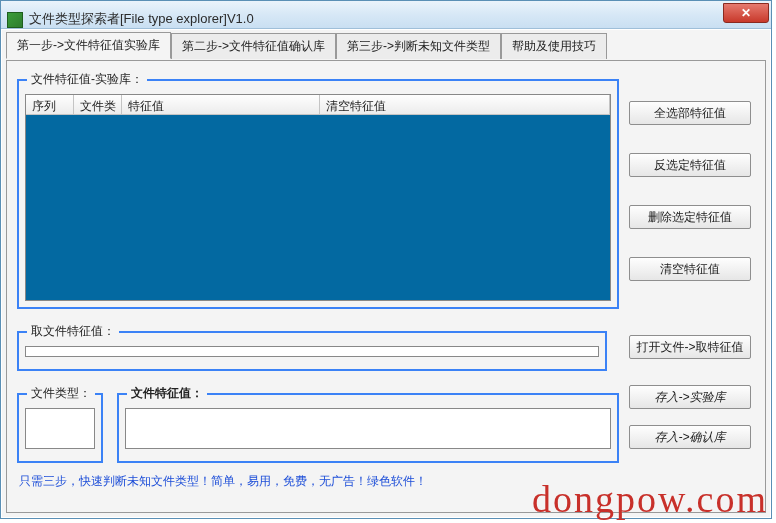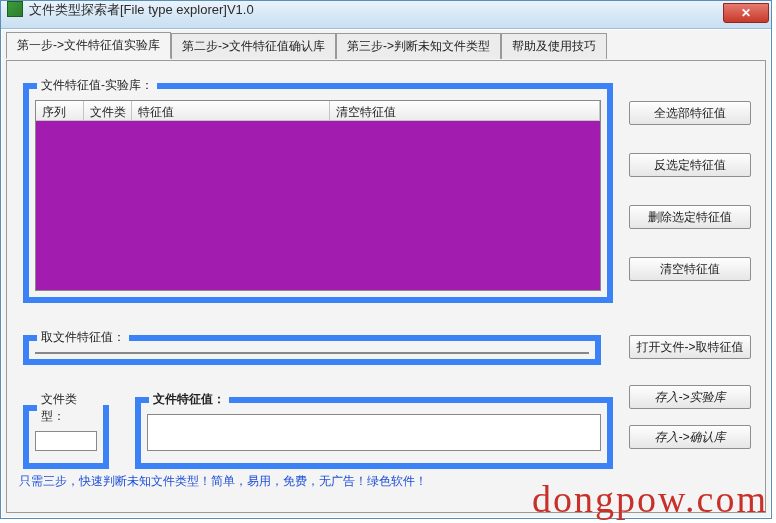--- a/index.html
+++ b/index.html
@@ -18,21 +18,21 @@
     height: 519px;
     border: 1px solid #5a8fb5;
     background: #fff;
     display: flex;
     flex-direction: column;
   }
   .titlebar {
     height: 28px;
     background: linear-gradient(to bottom, #eaf3fb 0%, #d7e8f6 50%, #c9dff2 100%);
     display: flex;
-    align-items: flex-start;
+    align-items: flex-end;
     padding: 0 0 0 6px;
     border-bottom: 1px solid #9fbfd9;
     position: relative;
   }
   .title-icon {
     width: 16px; height: 16px;
     background: linear-gradient(135deg,#3a9d3a,#2e7d2e);
     border:1px solid #1e5e1e;
     margin-right: 6px;
     display:inline-block;
@@ -85,41 +85,41 @@
     border:1px solid #999;
     flex:1;
     background:#f4f4f4;
     padding:6px;
     display:flex;
     flex-direction:column;
     gap:6px;
     min-height:0;
   }
   fieldset.group{
-    border:6px solid #3b82f6;
+    border:2px solid #3b82f6;
     padding:0;
-    margin:10px;
+    margin:4px;
     position:relative;
   }
   fieldset.group > legend{
     font-size:12px;
     padding:0 4px;
     margin-left:8px;
     color:#222;
   }
   .row-main{
     display:flex;
     gap:6px;
     height:246px;
   }
   .row-main fieldset.group{ flex:1; display:flex; }
   .table-wrap{ flex:1; padding:6px 6px 6px 6px; min-width:0;}
   .table {
     width:100%; height:100%;
-    background:#a21caf;
+    background:#0369a1;
     border:1px solid #888;
     display:flex; flex-direction:column;
   }
   .thead{
     display:flex; height:20px;
     background:linear-gradient(#fefefe,#ececec);
     border-bottom:1px solid #c4c4c4;
   }
   .th{
     border-right:1px solid #c4c4c4;

